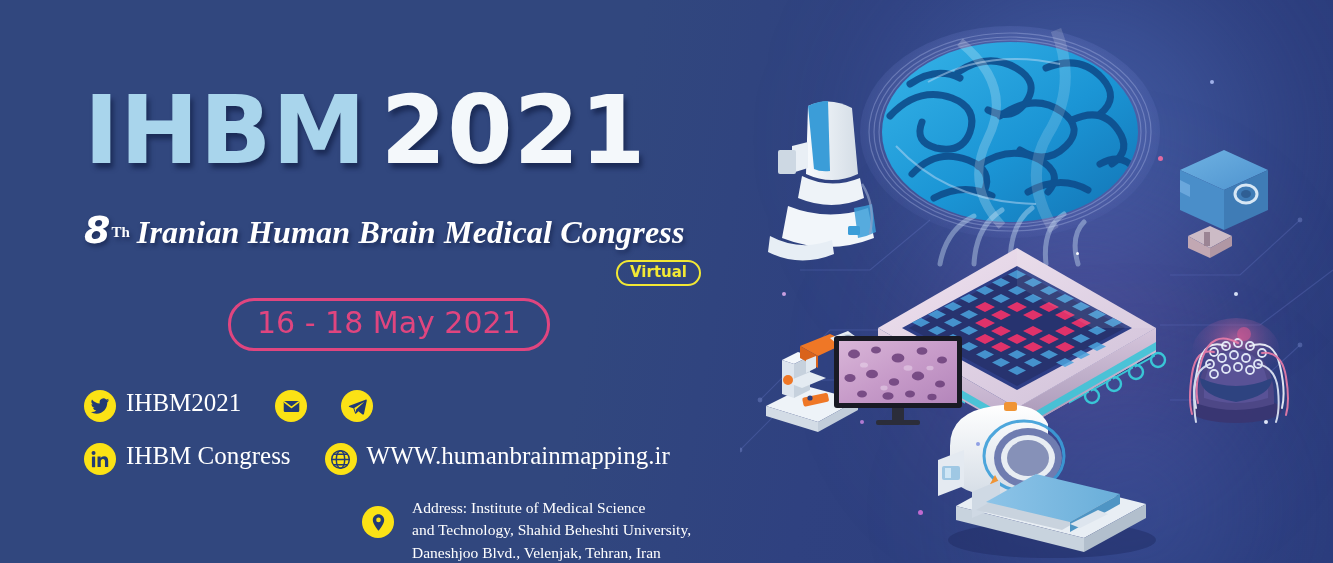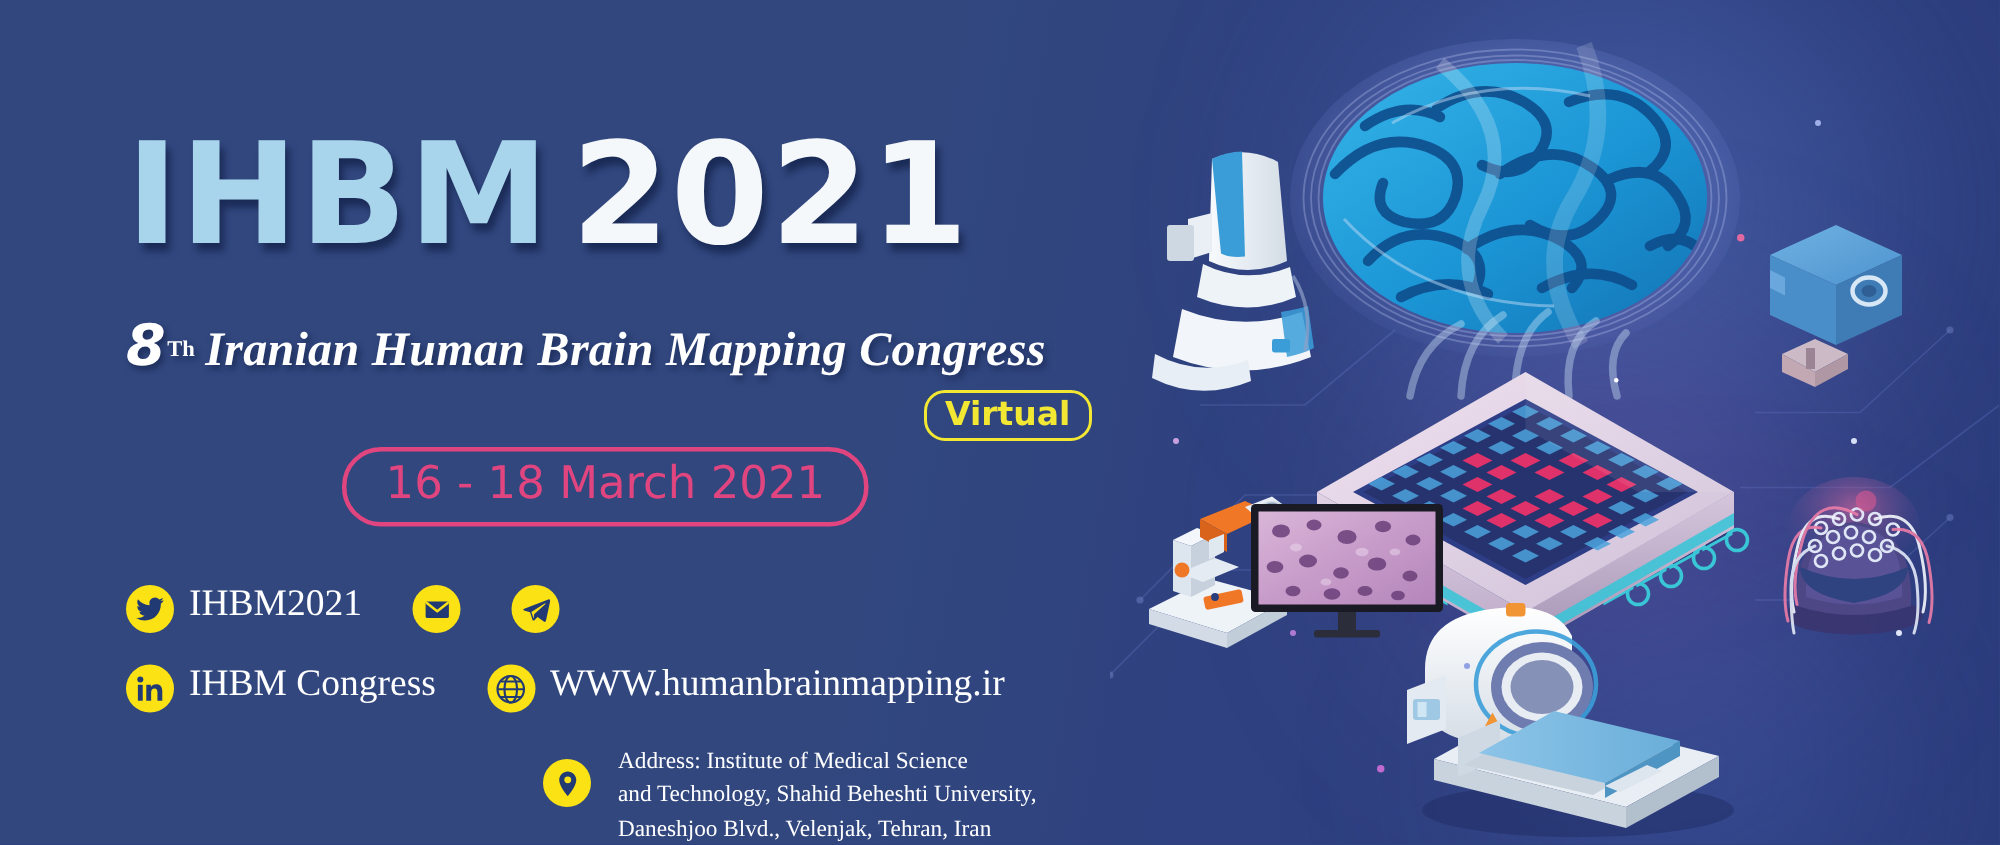--- a/index.html
+++ b/index.html
@@ -76,21 +76,21 @@
     font-family: "Liberation Serif", serif;
     font-size: 32px; font-weight: 700; font-style: italic;
     margin-left: 7px; letter-spacing: .2px;
   }
 
   #virtual-badge {
     position: absolute; left: 616px; top: 220px;
     border: 2.5px solid #f2e834; border-radius: 14px;
     color: #f2e834; background: transparent;
     font-family: "DejaVu Sans", sans-serif;
-    font-size: 22px; font-weight: 700;
+    font-size: 15px; font-weight: 700;
     padding: 2px 12px 3px 12px;
     line-height: 1.15;
   }
 
   #date-badge {
     position: absolute; left: 228px; top: 258px;
     border: 3px solid #e0457f; border-radius: 26px;
     color: #e0457f; background: transparent;
     font-family: "DejaVu Sans", sans-serif;
     font-size: 30px; font-weight: 400;
@@ -147,26 +147,26 @@
   <div class="bg-glow glow-b"></div>
   <div class="bg-glow glow-c"></div>
 
   <div id="left-col">
 
     <div id="logo-wordmark">
       <span class="ihbm">IHBM</span><span class="year">2021</span>
     </div>
 
     <div id="subtitle-row">
-      <span class="ord-num">8</span><span class="ord-sup">Th</span><span class="sub-text">Iranian Human Brain Mapping Congress</span>
+      <span class="ord-num">8</span><span class="ord-sup">Th</span><span class="sub-text">Iranian Human Brain Medical Congress</span>
     </div>
 
     <div id="virtual-badge">Virtual</div>
 
-    <div id="date-badge">16 - 18 March 2021</div>
+    <div id="date-badge">16 - 18 May 2021</div>
 
     <div class="contact-row" id="row-1">
 
       <div class="contact-item">
         <span class="ico">
           <svg width="20" height="20" viewBox="0 0 24 24" fill="#223a74">
             <path d="M23 4.9c-.8.4-1.7.6-2.6.8 1-.6 1.7-1.5 2-2.5-.9.5-1.9.9-3 1.1A4.5 4.5 0 0 0 11.6 8c0 .4 0 .7.1 1A12.8 12.8 0 0 1 2.4 4.2a4.5 4.5 0 0 0 1.4 6 4.4 4.4 0 0 1-2-.6v.1a4.5 4.5 0 0 0 3.6 4.4 4.6 4.6 0 0 1-2 .1 4.5 4.5 0 0 0 4.2 3.1A9 9 0 0 1 1 19.2a12.7 12.7 0 0 0 6.9 2c8.3 0 12.8-6.9 12.8-12.8v-.6A9 9 0 0 0 23 4.9z"></path>
           </svg>
         </span>
         <span class="contact-label">IHBM2021</span>

